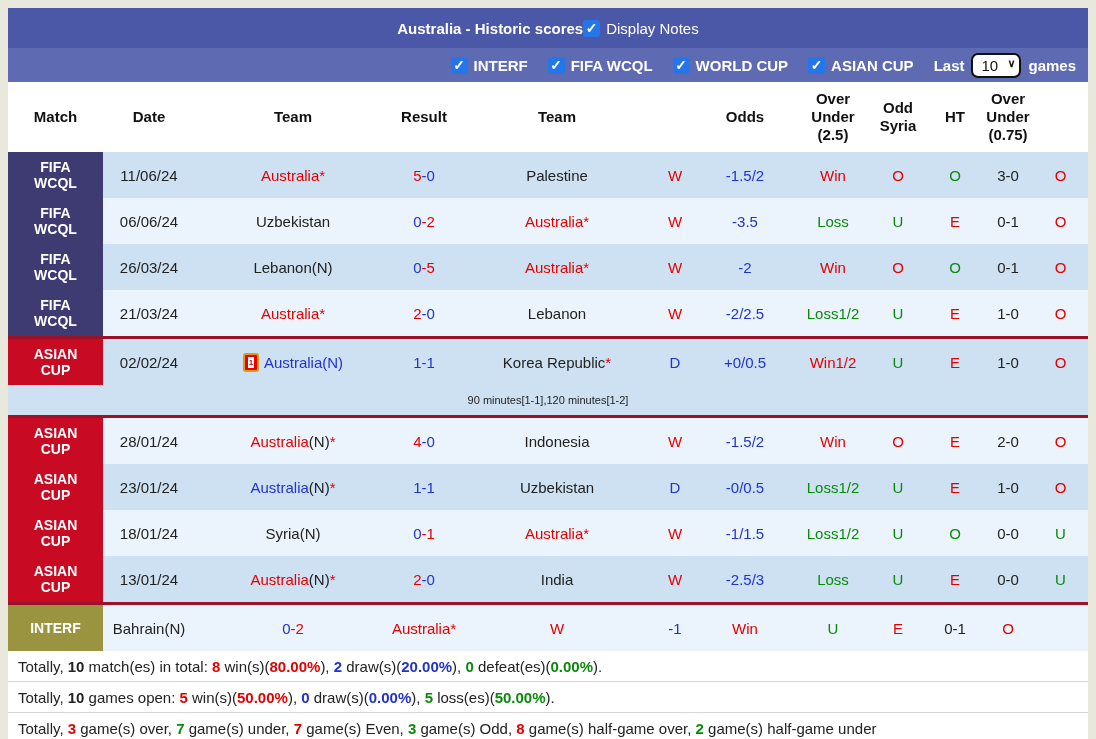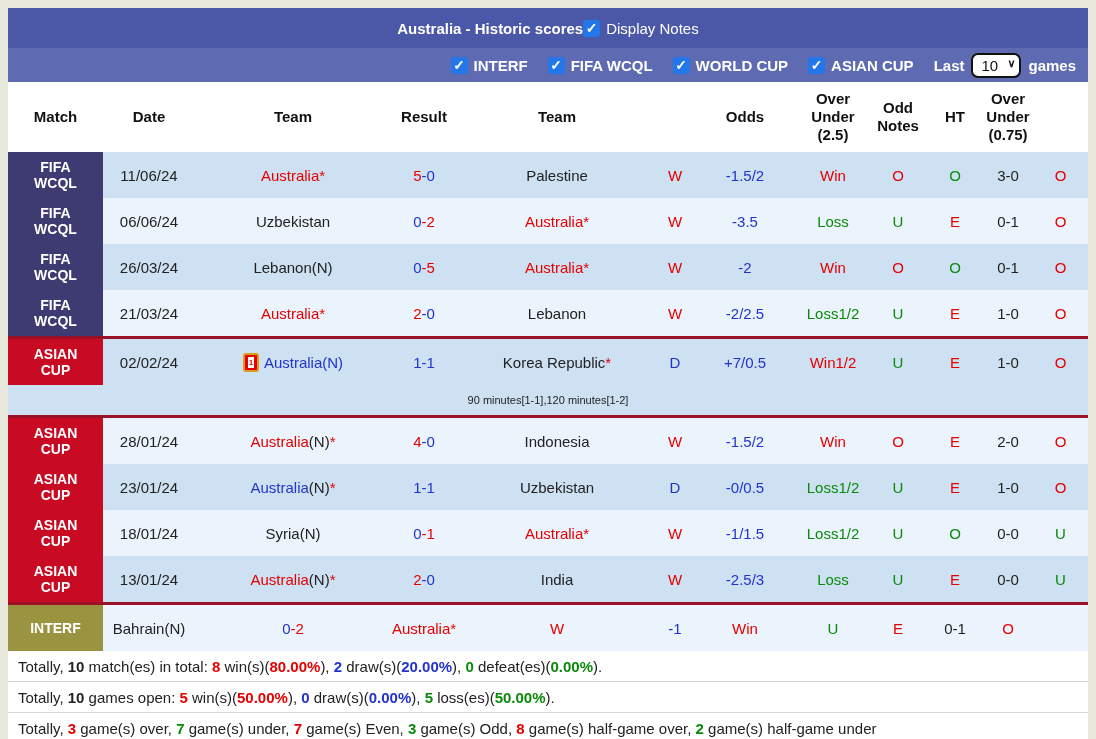--- a/index.html
+++ b/index.html
@@ -153,21 +153,21 @@
 
   <div class="grid thead">
     <div class="cell">Match</div>
     <div class="cell">Date</div>
     <div class="cell">Team</div>
     <div class="cell">Result</div>
     <div class="cell">Team</div>
     <div class="cell"></div>
     <div class="cell">Odds</div>
     <div class="cell">Over Under (2.5)</div>
-    <div class="cell">Odd Notes</div>
+    <div class="cell">Odd Syria</div>
     <div class="cell">HT</div>
     <div class="cell">Over Under (0.75)</div>
   </div>
 
   <div>
 
       <div class="row-group shade-dark">
         <div class="grid main-row">
           <div class="cell-comp comp-fifa">FIFA
 WCQL</div>
@@ -349,21 +349,21 @@
             <span class="c-blue">-1</span>
           </div>
           <div class="cell">
             <span class="c-black">Korea Republic</span>
             <span></span>
             <span class="c-red">*</span>
           </div>
           <div class="cell">
             <span class="c-blue">D</span>
           </div>
-          <div class="cell c-blue">+7/0.5</div>
+          <div class="cell c-blue">+0/0.5</div>
           <div class="cell">
             <span class="c-red">Win1/2</span>
           </div>
           <div class="cell">
             <span class="c-green">U</span>
           </div>
           <div class="cell">
             <span class="c-red">E</span>
           </div>
           <div class="cell">1-0</div>

